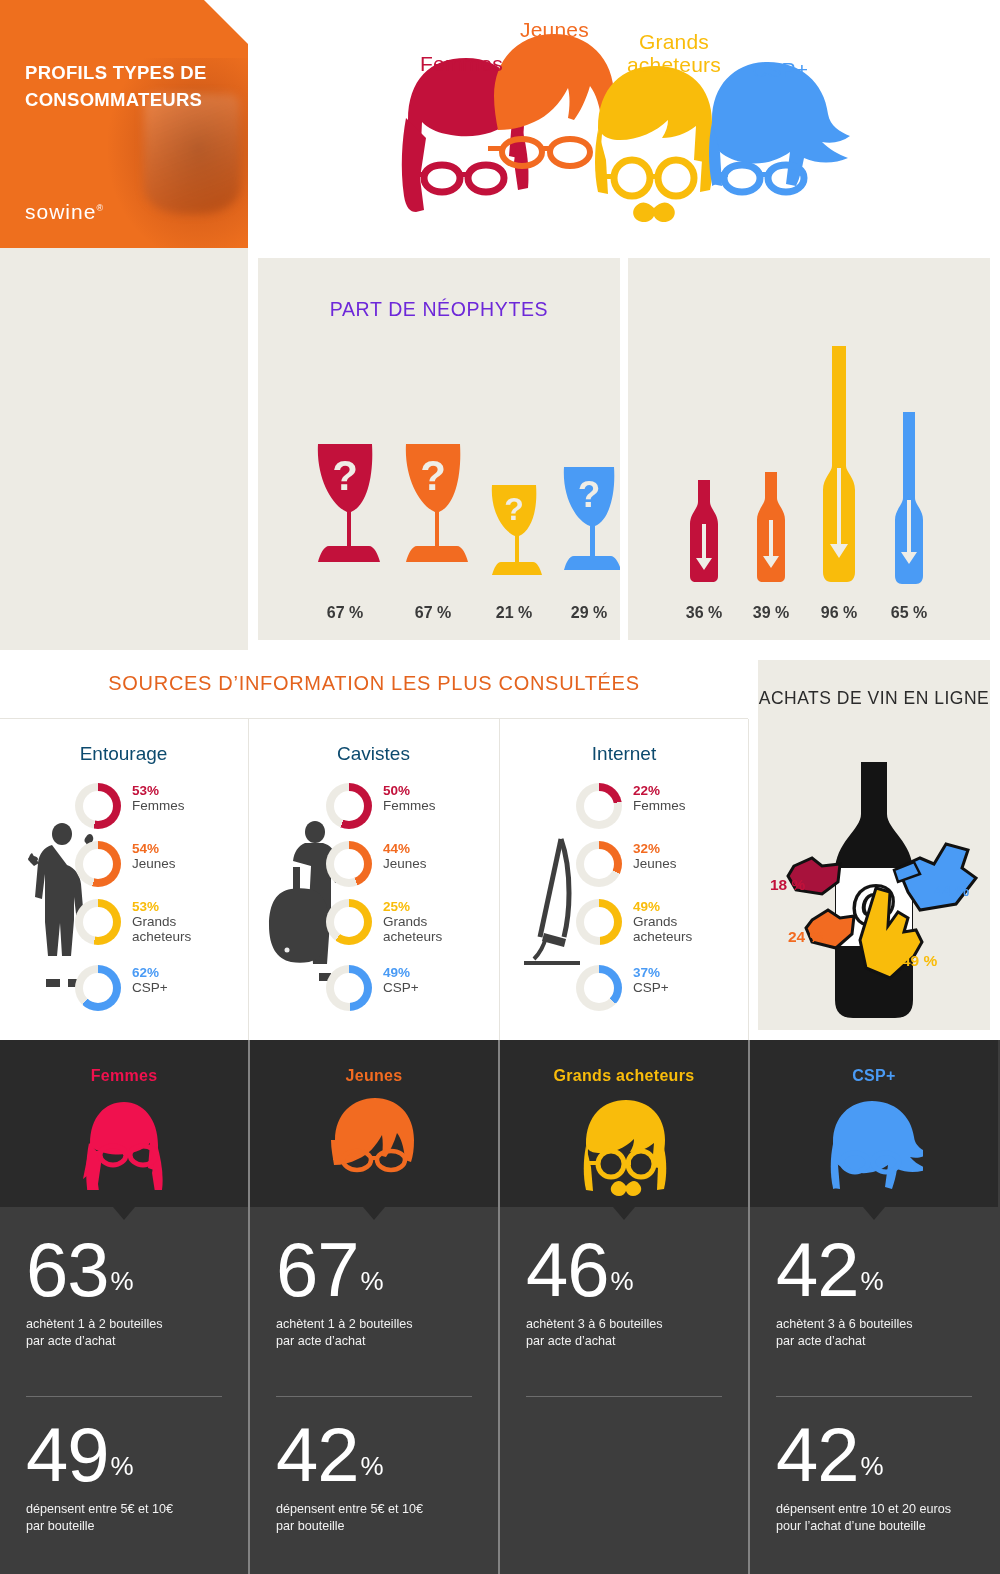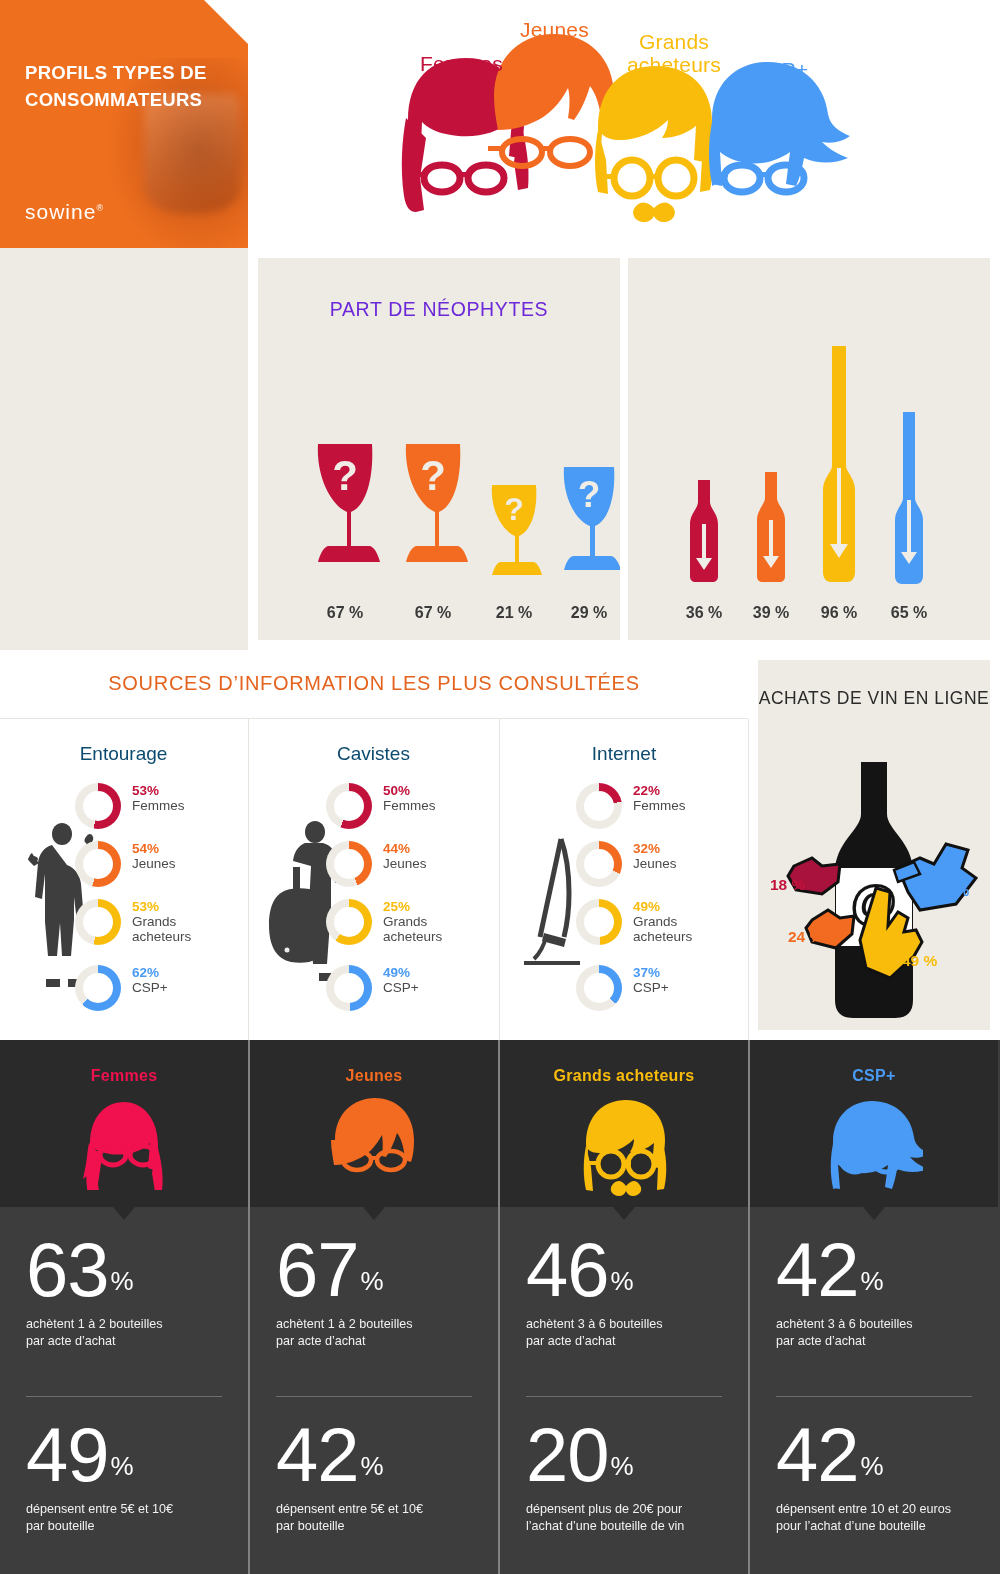--- a/index.html
+++ b/index.html
@@ -500,24 +500,20 @@
             <path fill="#F9BC0B" d="M37 86c5-5 9-3 13 2 5-5 9-7 13-2 5 5 1 12-6 12-3 0-6-2-7-5-1 3-4 5-7 5-7 0-11-7-6-12z"></path>
           </svg>
         </div>
       </div>
       <div class="ptick"></div>
       <div class="pstat s1">
         <span class="pstat-num">46</span><span class="pstat-sym">%</span>
         <div class="pstat-desc">achètent 3 à 6 bouteilles<br>par acte d’achat</div>
       </div>
       <div class="pstat-rule"></div>
-      <div class="pstat s2">
-        <span class="pstat-num">20</span><span class="pstat-sym">%</span>
-        <div class="pstat-desc">dépensent plus de 20€ pour<br>l’achat d’une bouteille de vin</div>
-      </div>
     </div>
 
     <div class="pcol p3">
       <div class="phead">
         <div class="phead-name" style="color:#4A9BF5;">CSP+</div>
         <div class="phead-av">
           <svg width="98" height="92" viewBox="0 0 98 92">
             <path fill="#4A9BF5" d="M8 44c0-25 17-41 39-41 22 0 39 14 42 36 1 9 8 13 15 16-5 4-12 6-19 4 5 6 11 9 18 12-10 4-21 4-31 0-1 7-3 14-5 20l-7-2 3-22c-10 7-22 10-34 7-7-1-12-4-17-8l-1 24-3 1z"></path>
             <path fill="#4A9BF5" d="M8 46c-3 14-3 31 0 44l7 1-2-24z"></path>
             <path fill="none" stroke="#4A9BF5" stroke-width="5" d="M17 64c0-5 6-9 13-9s13 4 13 9-6 10-13 10-13-5-13-10z"></path>

